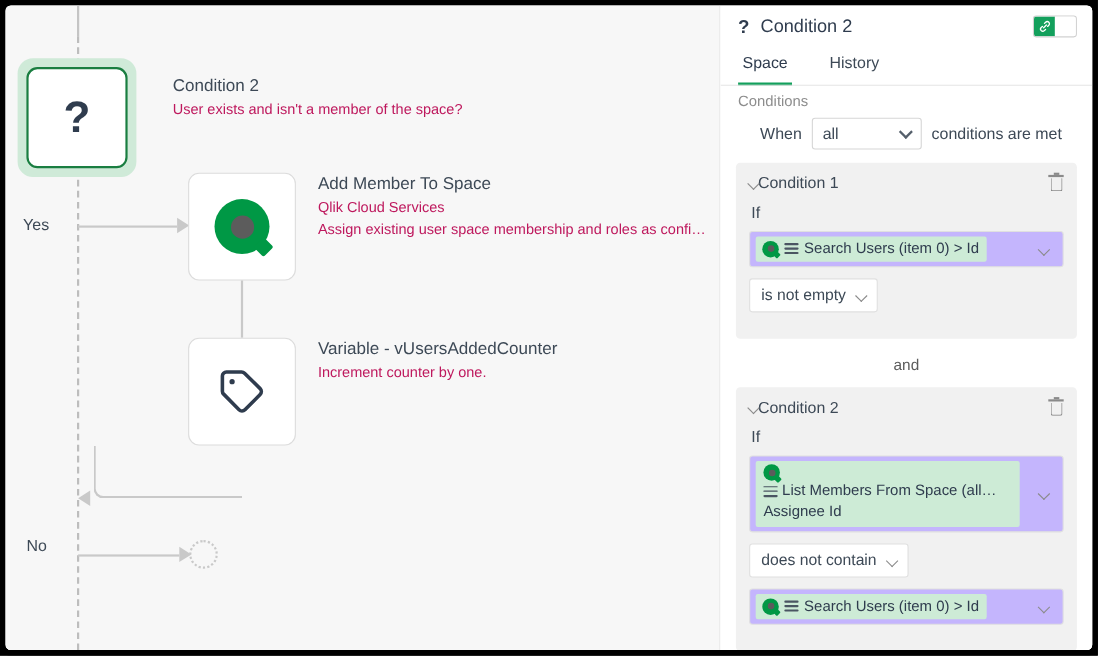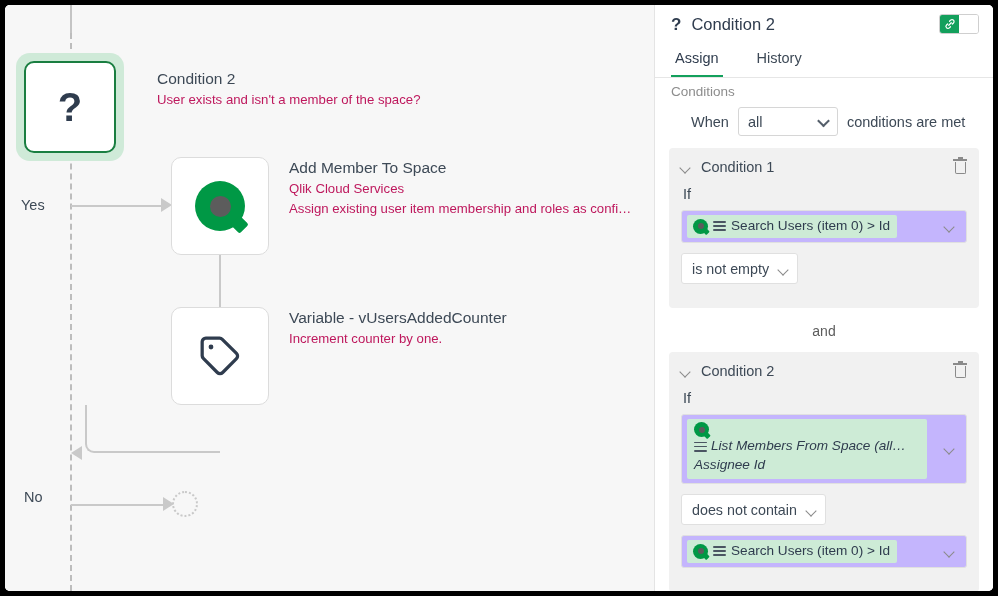--- a/index.html
+++ b/index.html
@@ -269,21 +269,20 @@
   
   .cond-card {
     background: #f1f1f1;
     border-radius: 4px;
     padding: 10px 12px 14px 12px;
     margin-bottom: 0;
   }
   .cond-card-head {
     display: flex;
     align-items: center;
-    gap: 12px;
     padding-bottom: 8px;
   }
   .cond-card-head .name {
     font-size: 14.5px;
     color: #3d4956;
   }
   .trash {
     margin-left: auto;
     width: 14px; height: 16px;
     position: relative;
@@ -434,21 +433,21 @@
       <span class="qlik" style="width:50px;height:50px;">
         <span class="ring" style="width:50px;height:50px;">
           <span class="core" style="width:21px;height:21px;"></span>
         </span>
         <span class="tail" style="width:13px;height:13px;right:-1px;bottom:0px;border-radius:2px;"></span>
       </span>
     </div>
     <div class="node-title-block" style="left:284px; top:152px; width:380px;">
       <div class="node-title">Add Member To Space</div>
       <div class="node-sub">Qlik Cloud Services</div>
-      <div class="node-sub">Assign existing user item membership and roles as confi…</div>
+      <div class="node-sub">Assign existing user space membership and roles as confi…</div>
     </div>
 
     <div class="vline" style="left:214px; top:250px; height:52px;"></div>
 
     <div class="act-node" style="left:166px; top:302px;">
       <span class="tag-ico">
         <svg width="46" height="46" viewBox="0 0 24 24" fill="none" stroke="#2f3c4e" stroke-width="1.7" stroke-linecap="round" stroke-linejoin="round">
           <path d="M20.6 13.4 13.4 20.6a2 2 0 0 1-2.8 0L3.3 13.2A2 2 0 0 1 2.7 11.8V4.6A1.9 1.9 0 0 1 4.6 2.7h7.2a2 2 0 0 1 1.4.6l7.4 7.3a2 2 0 0 1 0 2.8z"></path>
           <circle cx="7.3" cy="7.3" r="1.25" fill="#2f3c4e" stroke="none"></circle>
         </svg>
@@ -482,21 +481,21 @@
             <path d="M11 6.5 13.2 4.3a4 4 0 0 1 5.7 5.7L16.7 12"></path>
             <path d="M13 17.5 10.8 19.7a4 4 0 0 1-5.7-5.7L7.3 12"></path>
           </svg>
         </span>
         <span class="off"></span>
       </span>
     </div>
 
     <div class="tabs-wrap">
       <div class="tabs">
-        <div class="tab active">Assign</div>
+        <div class="tab active">Space</div>
         <div class="tab">History</div>
       </div>
     </div>
 
     <div class="panel-body">
 
       <div class="section-label">Conditions</div>
 
       <div class="when-row">
         <span class="txt">When</span>
@@ -556,21 +555,21 @@
           <span class="trash">
             <i class="nub"></i>
                 <i class="lid"></i>
                 <i class="can"></i>
           </span>
         </div>
         <div class="if-label">If</div>
 
         <div class="field">
           <span class="tok-area">
-            <span class="token wrap" style="flex:1 1 auto;font-style:italic;">
+            <span class="token wrap" style="flex:1 1 auto;">
               <span class="ln1">
                 <span class="qlik" style="width:15px;height:15px;">
                   <span class="ring" style="width:15px;height:15px;">
                     <span class="core" style="width:6px;height:6px;"></span>
                   </span>
                   <span class="tail" style="width:4.5px;height:4.5px;right:-0.5px;bottom:0px;border-radius:1px;"></span>
                 </span>
               </span>
               <span class="ln1">
                 <span class="burger" style="width:13px;height:10px;">

